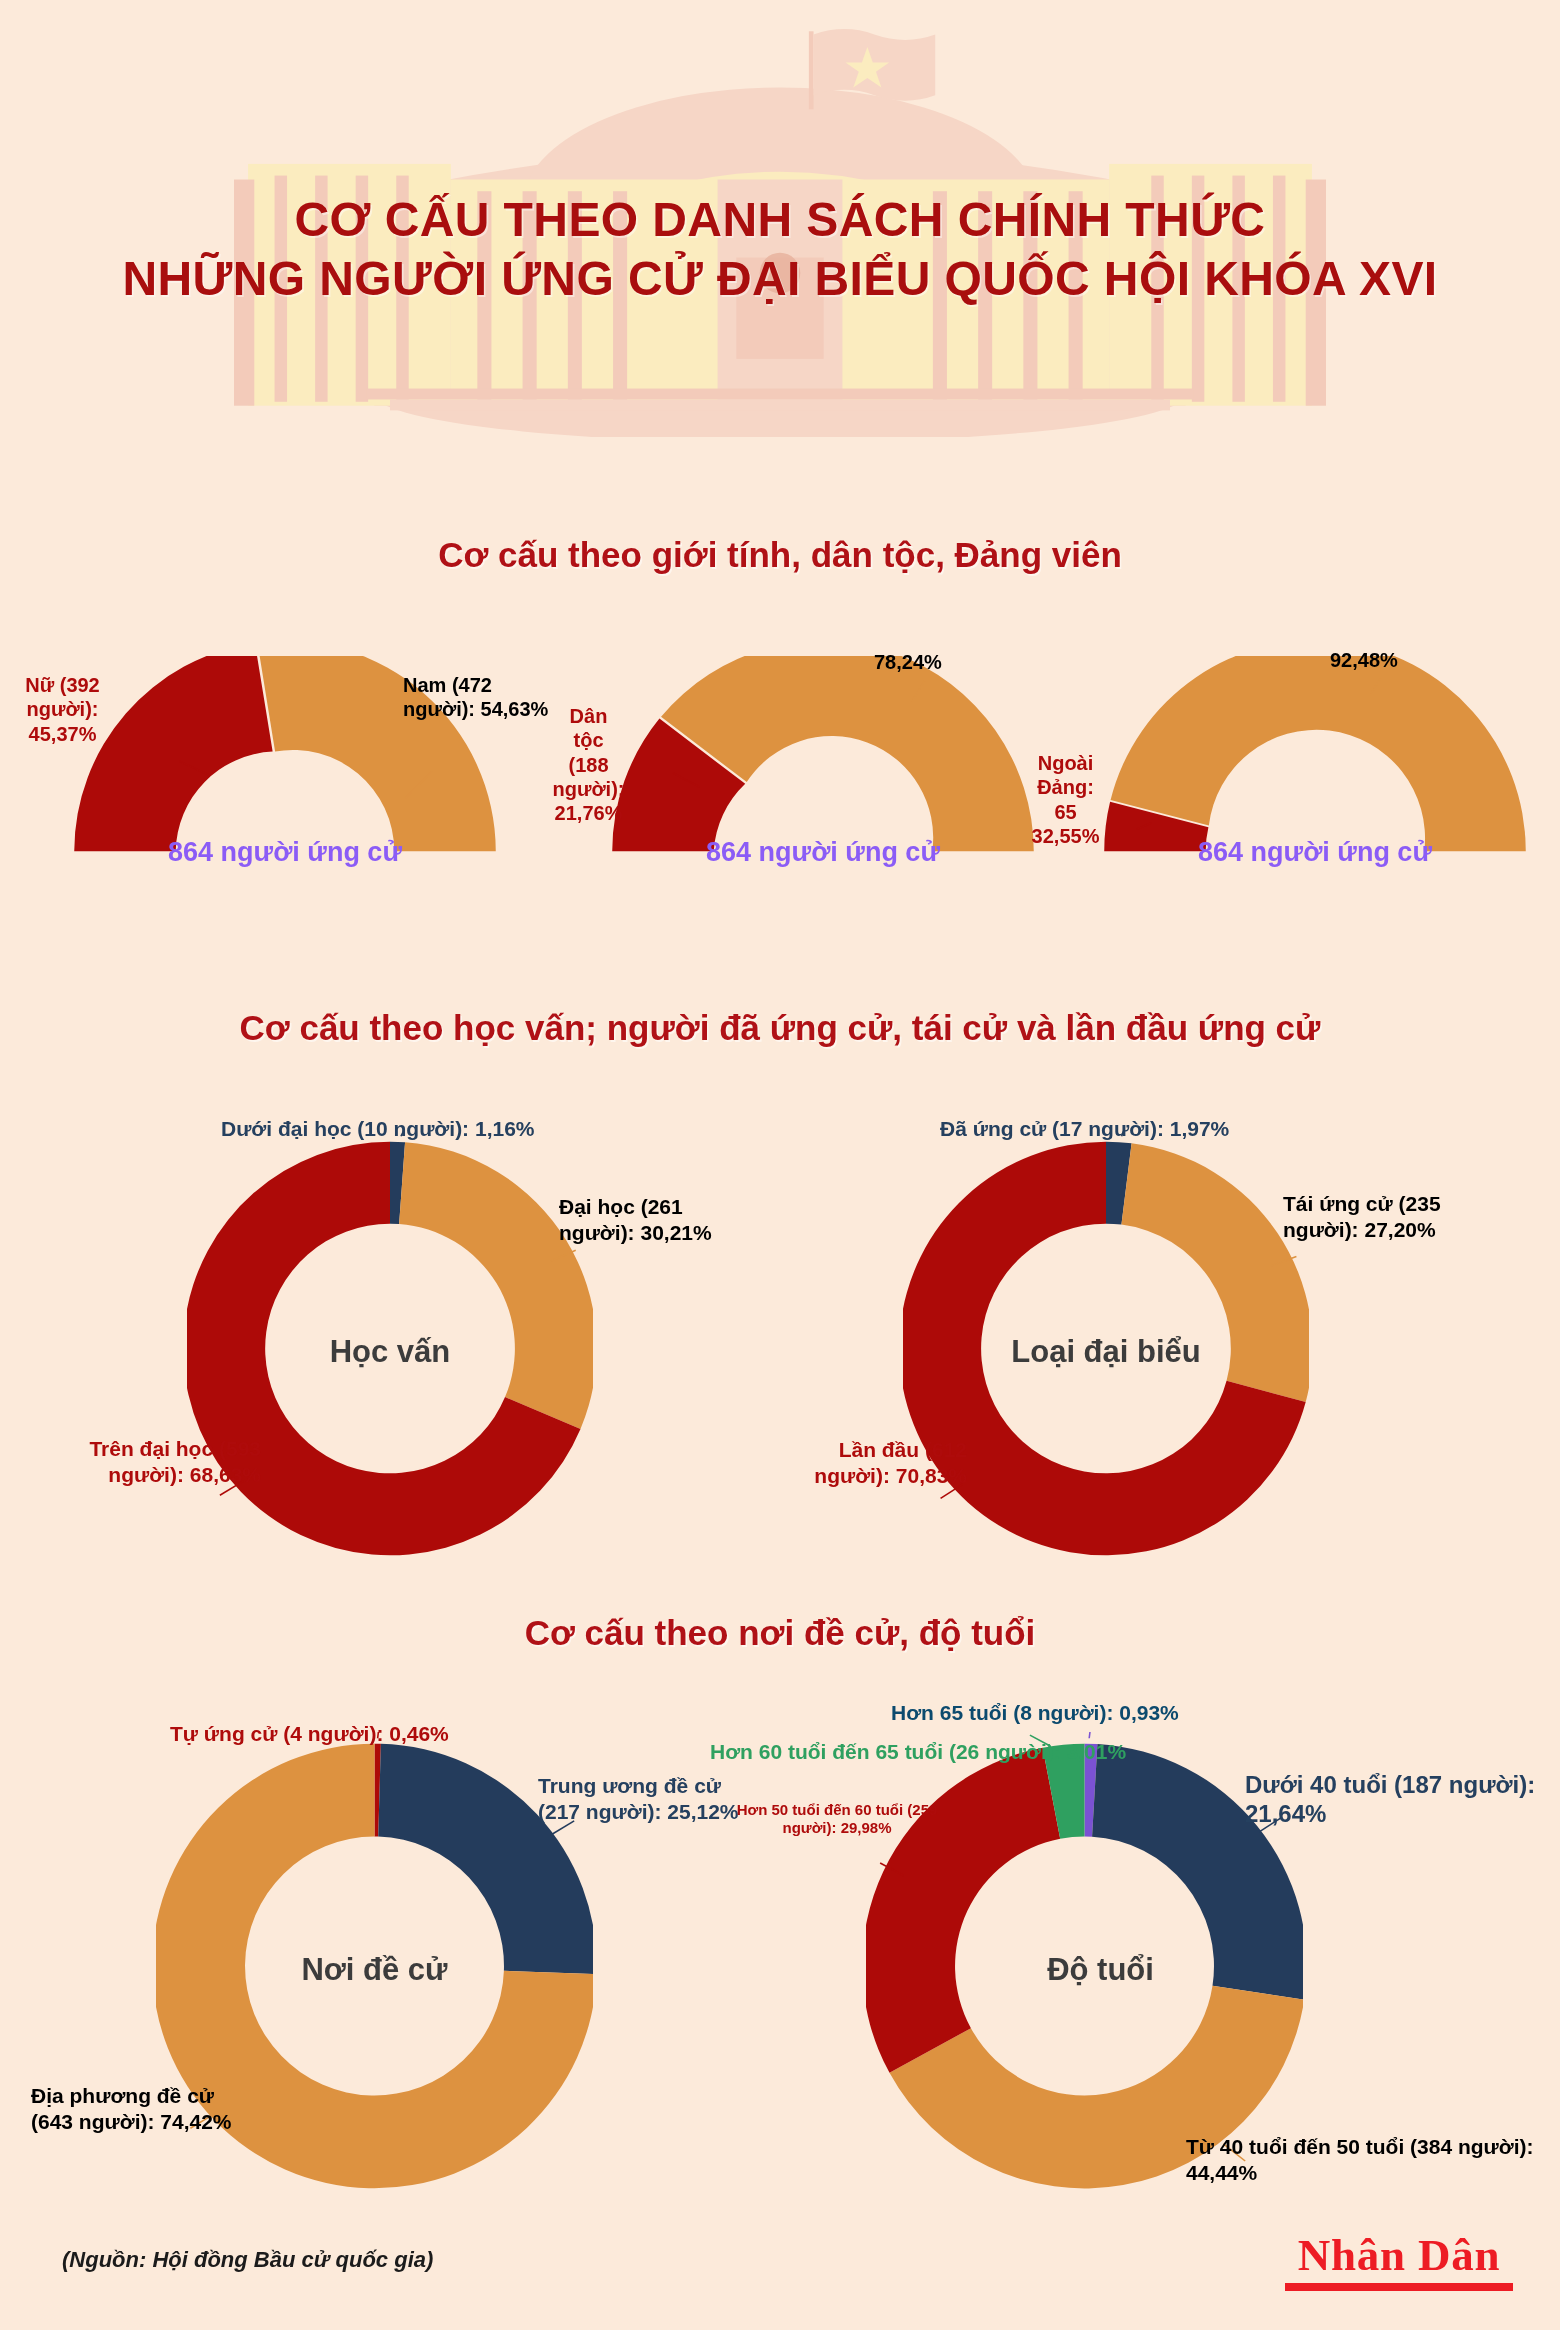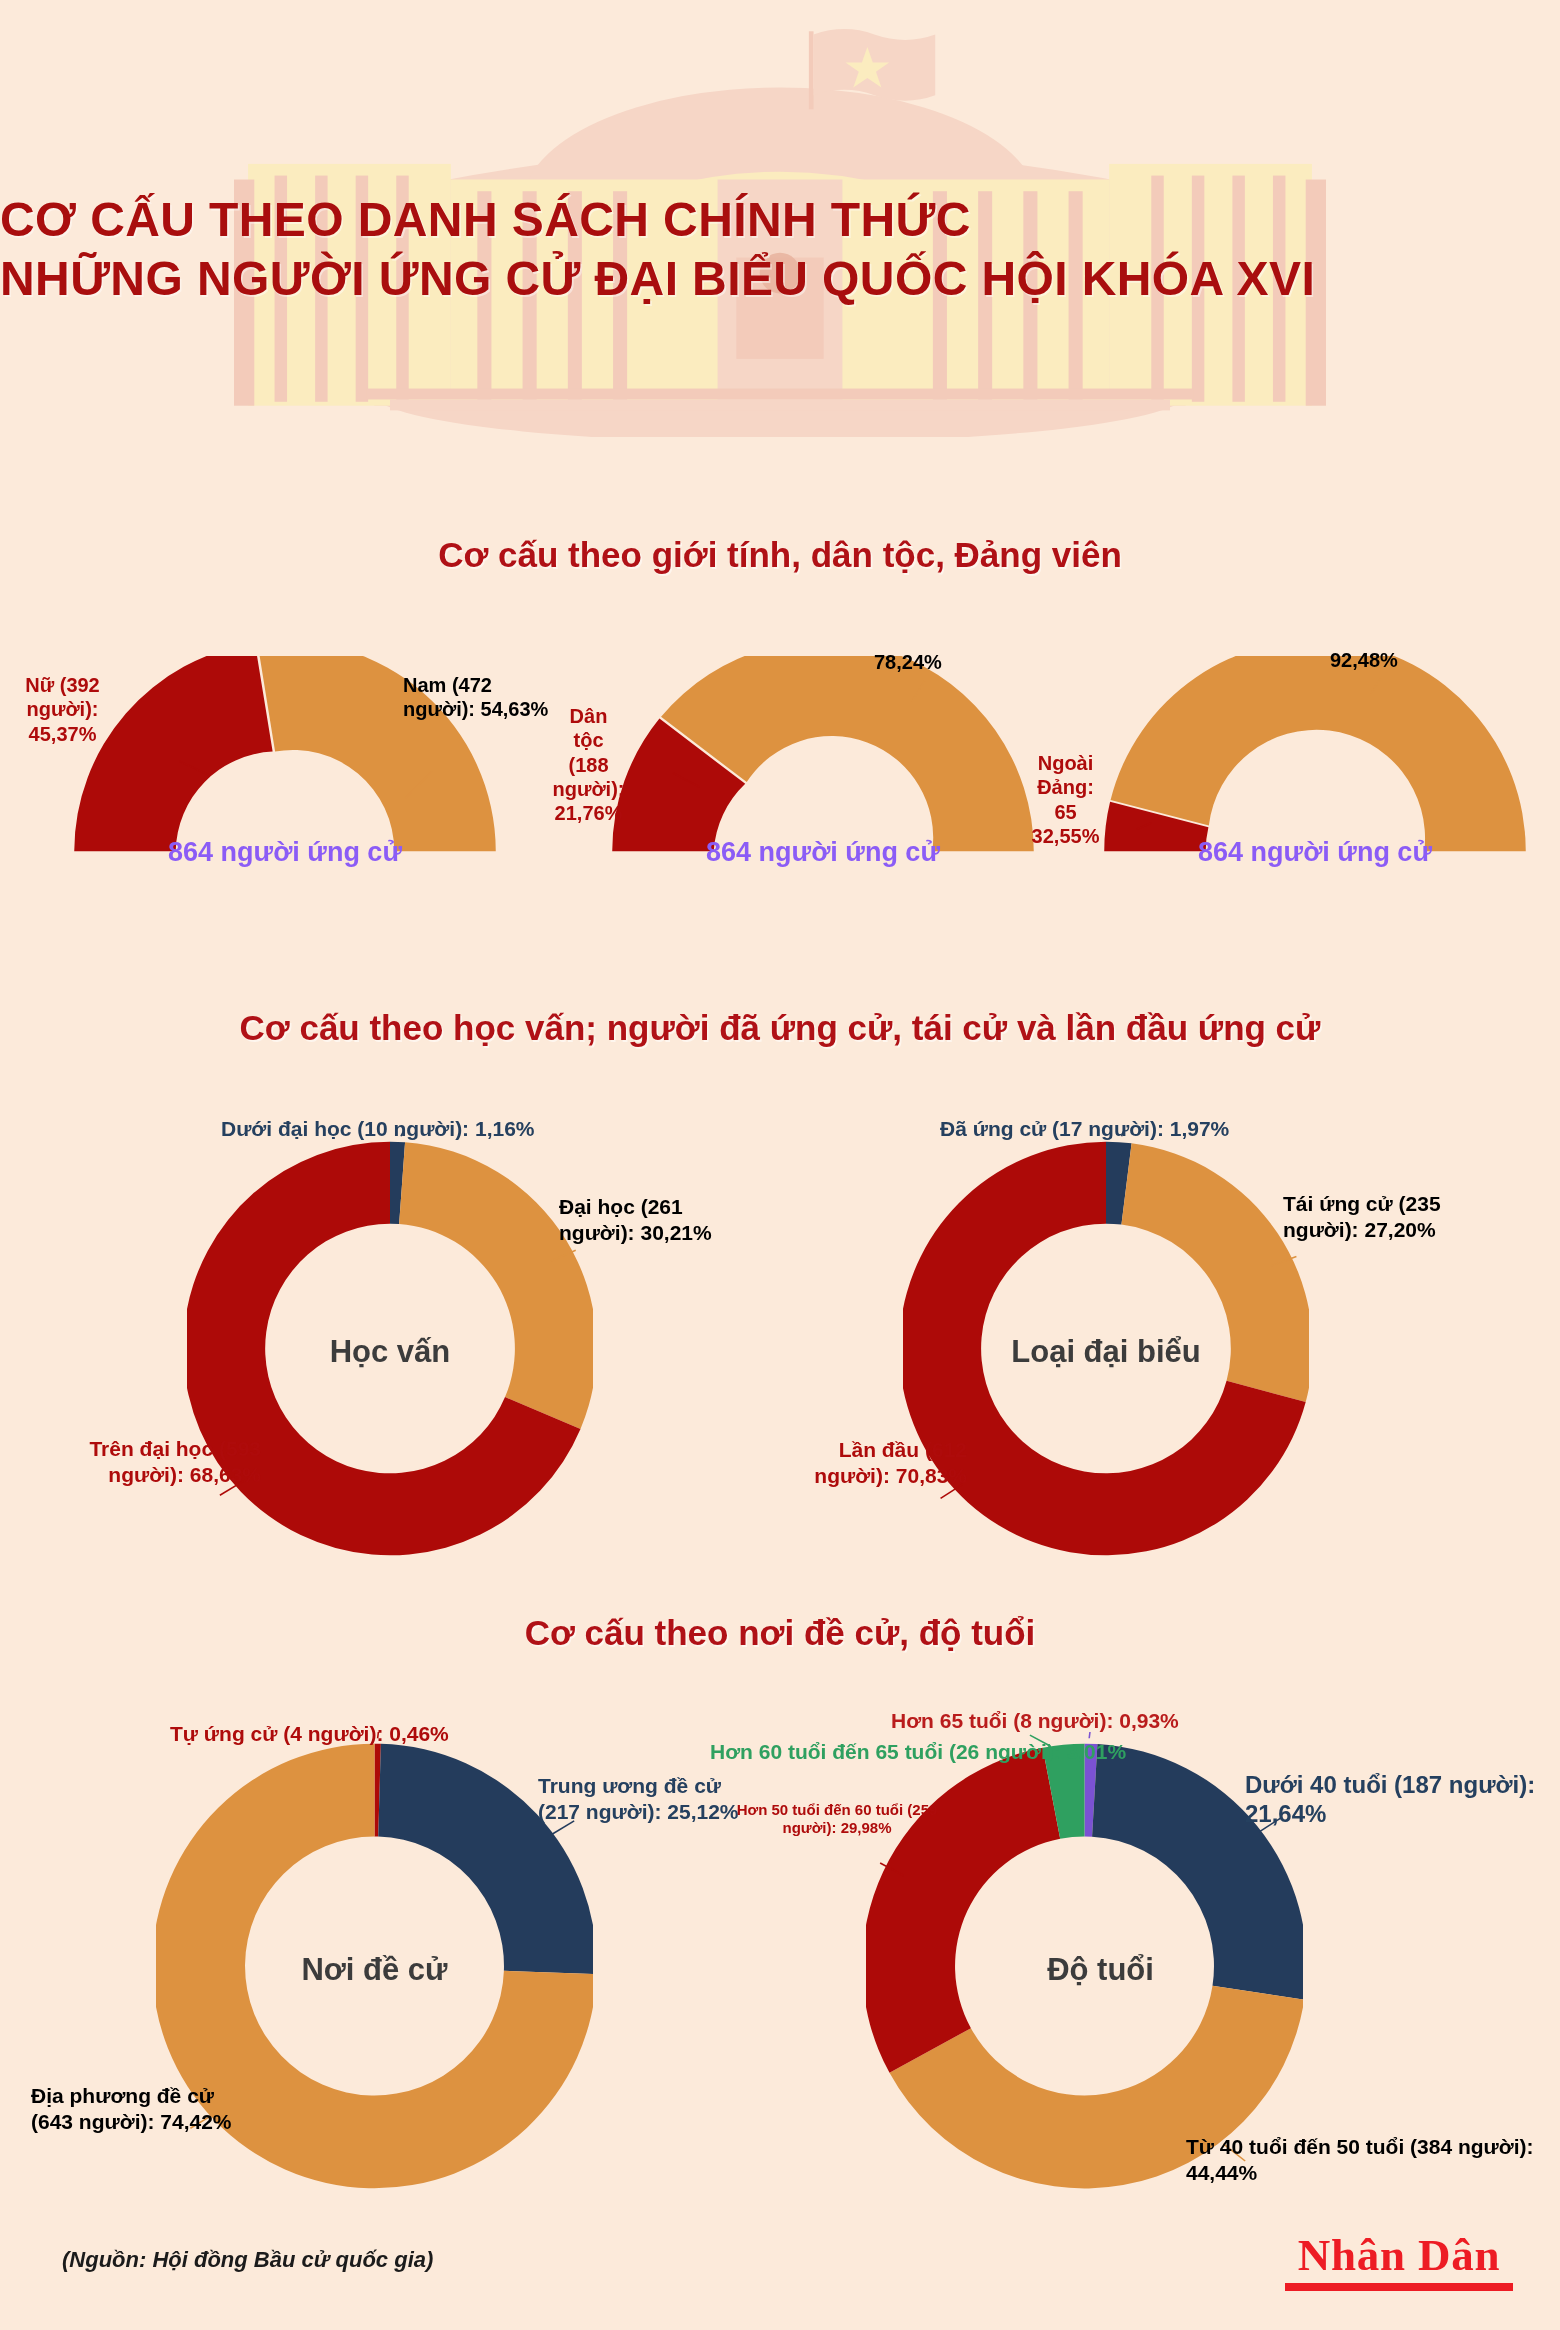--- a/index.html
+++ b/index.html
@@ -15,21 +15,21 @@
   
   .header{
     position:relative;
     width:1560px; height:437px;
   }
   .building{
     position:absolute; left:0; top:0; width:1560px; height:437px;
   }
   .title-wrap{
     position:absolute; left:0; top:191px; width:1560px;
-    text-align:left;
+    text-align:center;
     z-index:5;
   }
   .title-line{
     color:#A90E0E;
     font-weight:bold;
     font-size:48px;
     letter-spacing:0.4px;
     line-height:1.22;
     text-shadow:1.6px 1.6px 0 rgba(255,255,255,0.45);
   }
@@ -65,21 +65,21 @@
   }
   .lbl{
     position:absolute;
     font-weight:bold;
     line-height:1.22;
   }
   .lbl.red{color:#AE0B0B;}
   .lbl.orange{color:#000000;}
   .lbl.navy{color:#25405F;}
   .lbl.green{color:#2FA060;}
-  .lbl.purple{color:#b91c1c;margin-top:8px;}
+  .lbl.purple{color:#0c4a6e;}
 
   
   .donut-row{position:relative;width:1560px;}
   .donut-block{position:absolute;}
   .donut-block svg{display:block;}
   .donut-center{
     position:absolute;
     text-align:center;
     font-size:31px;
     font-weight:bold;

